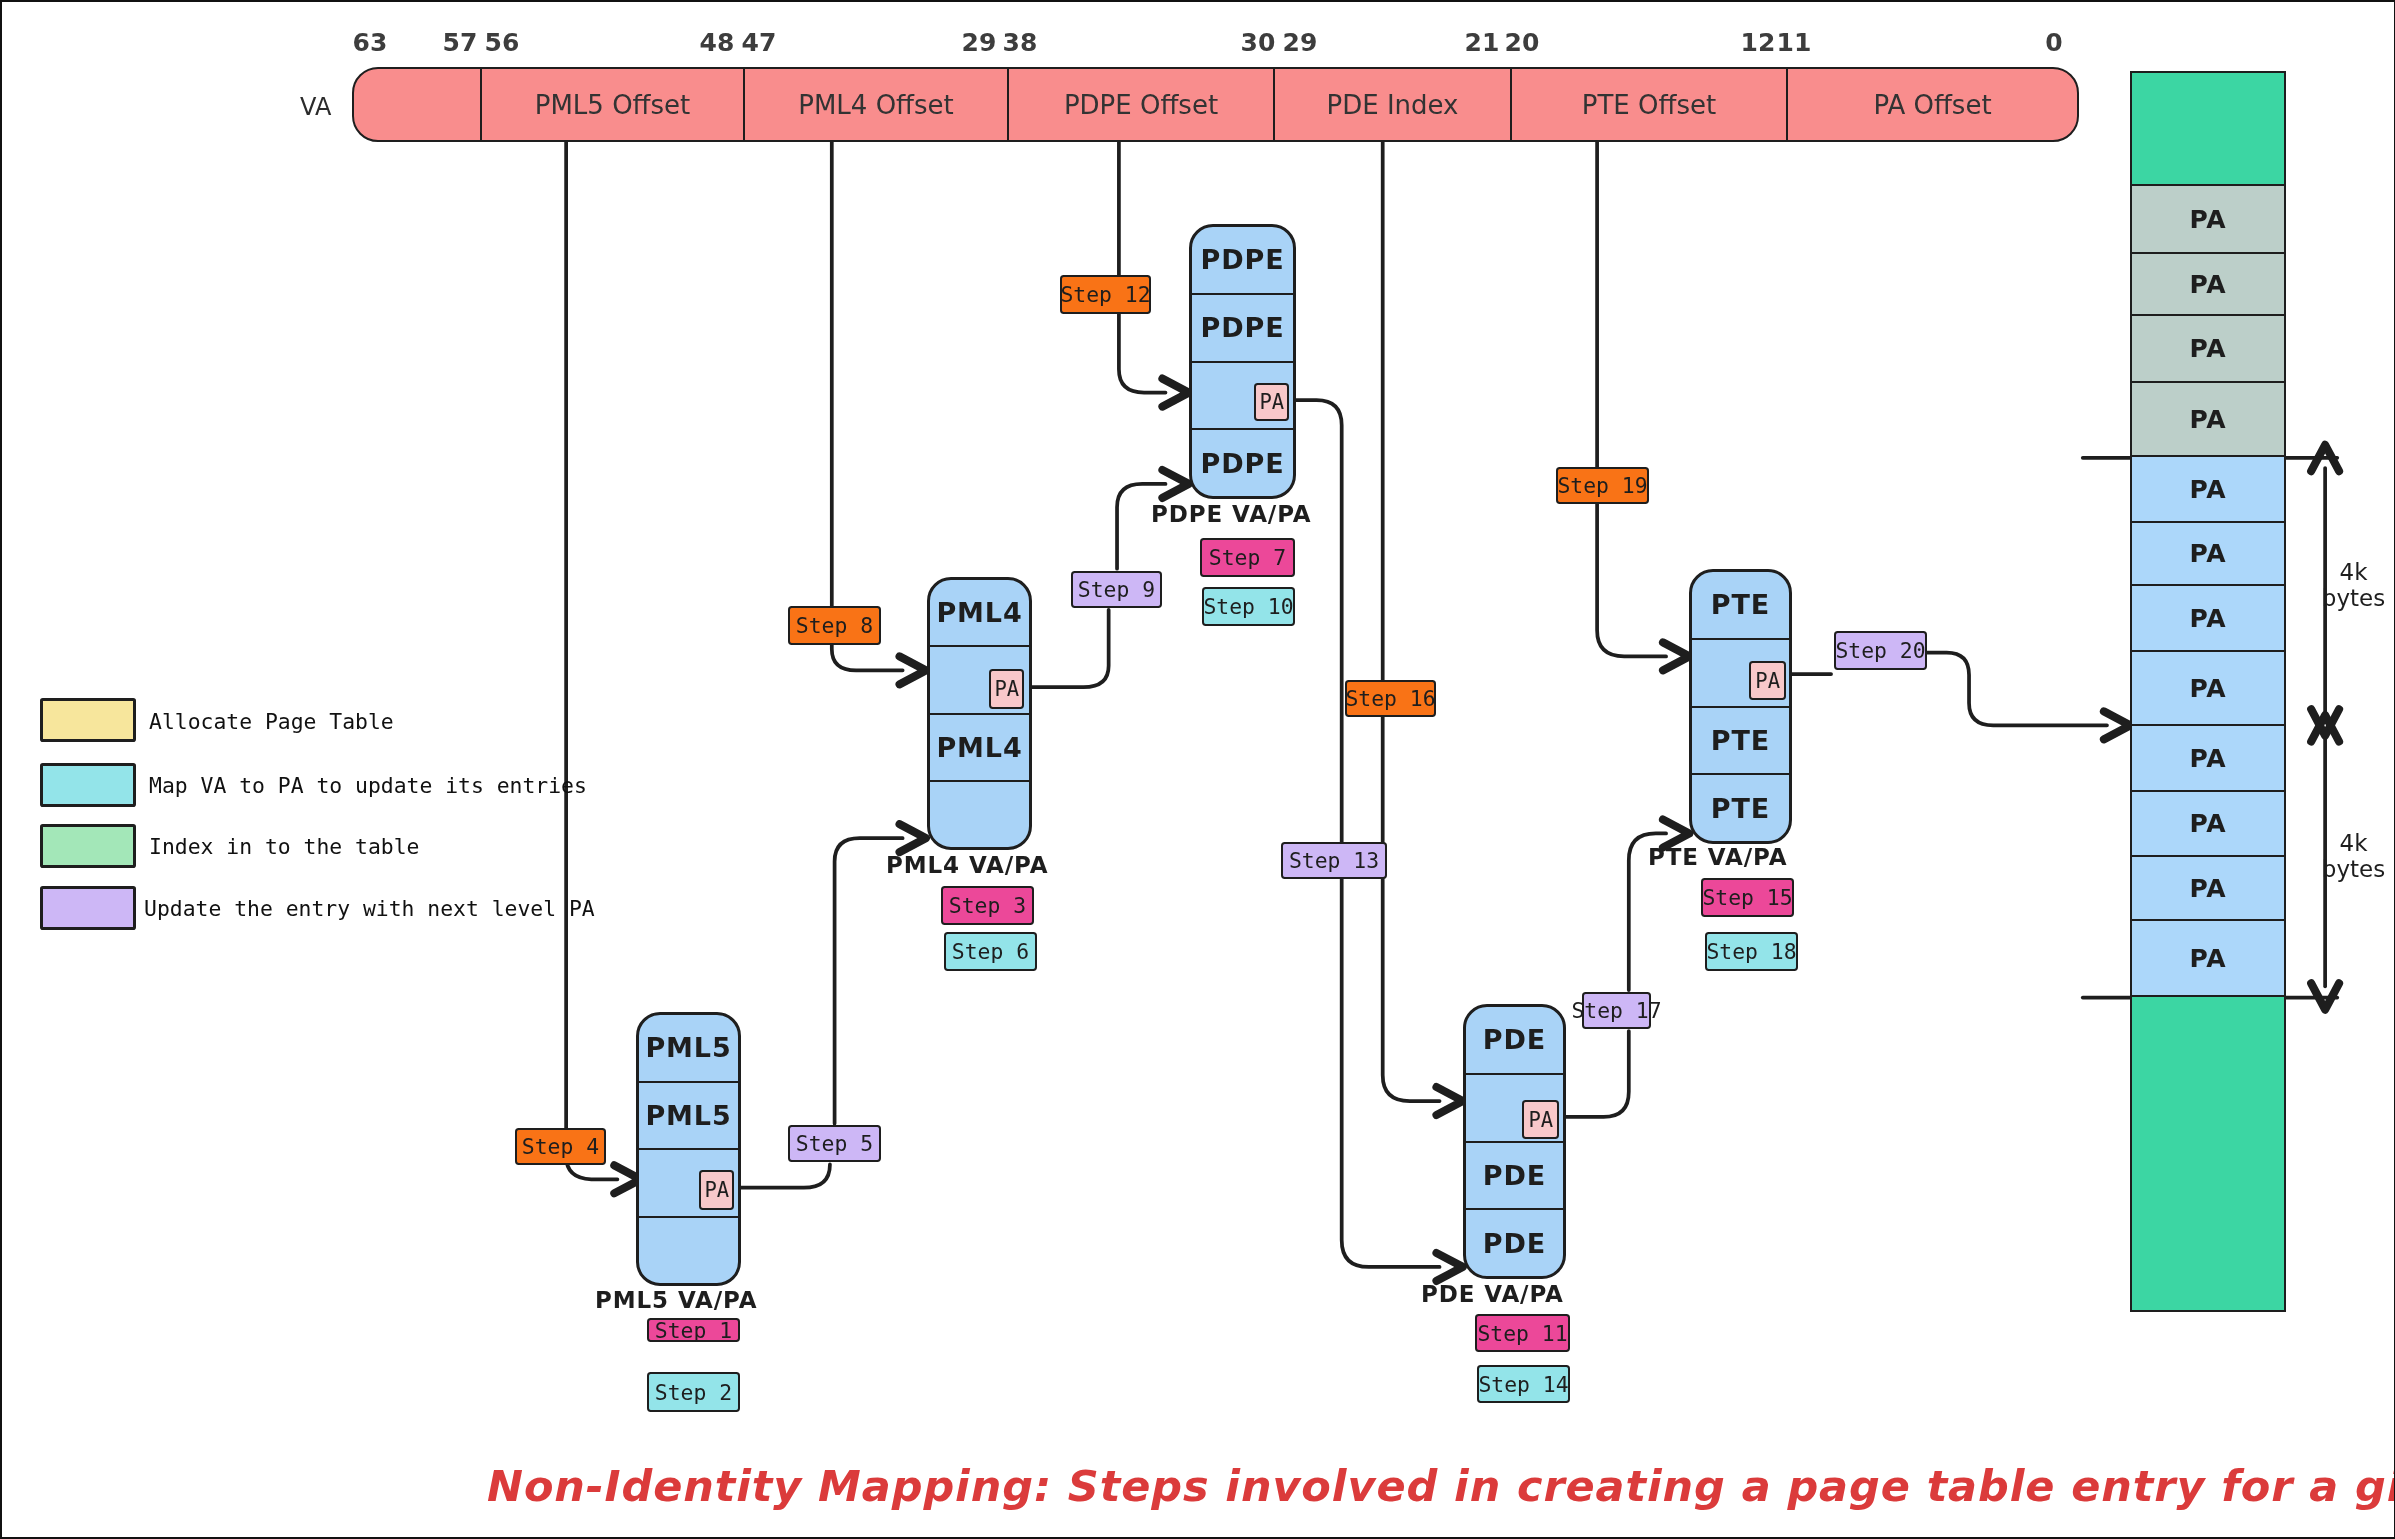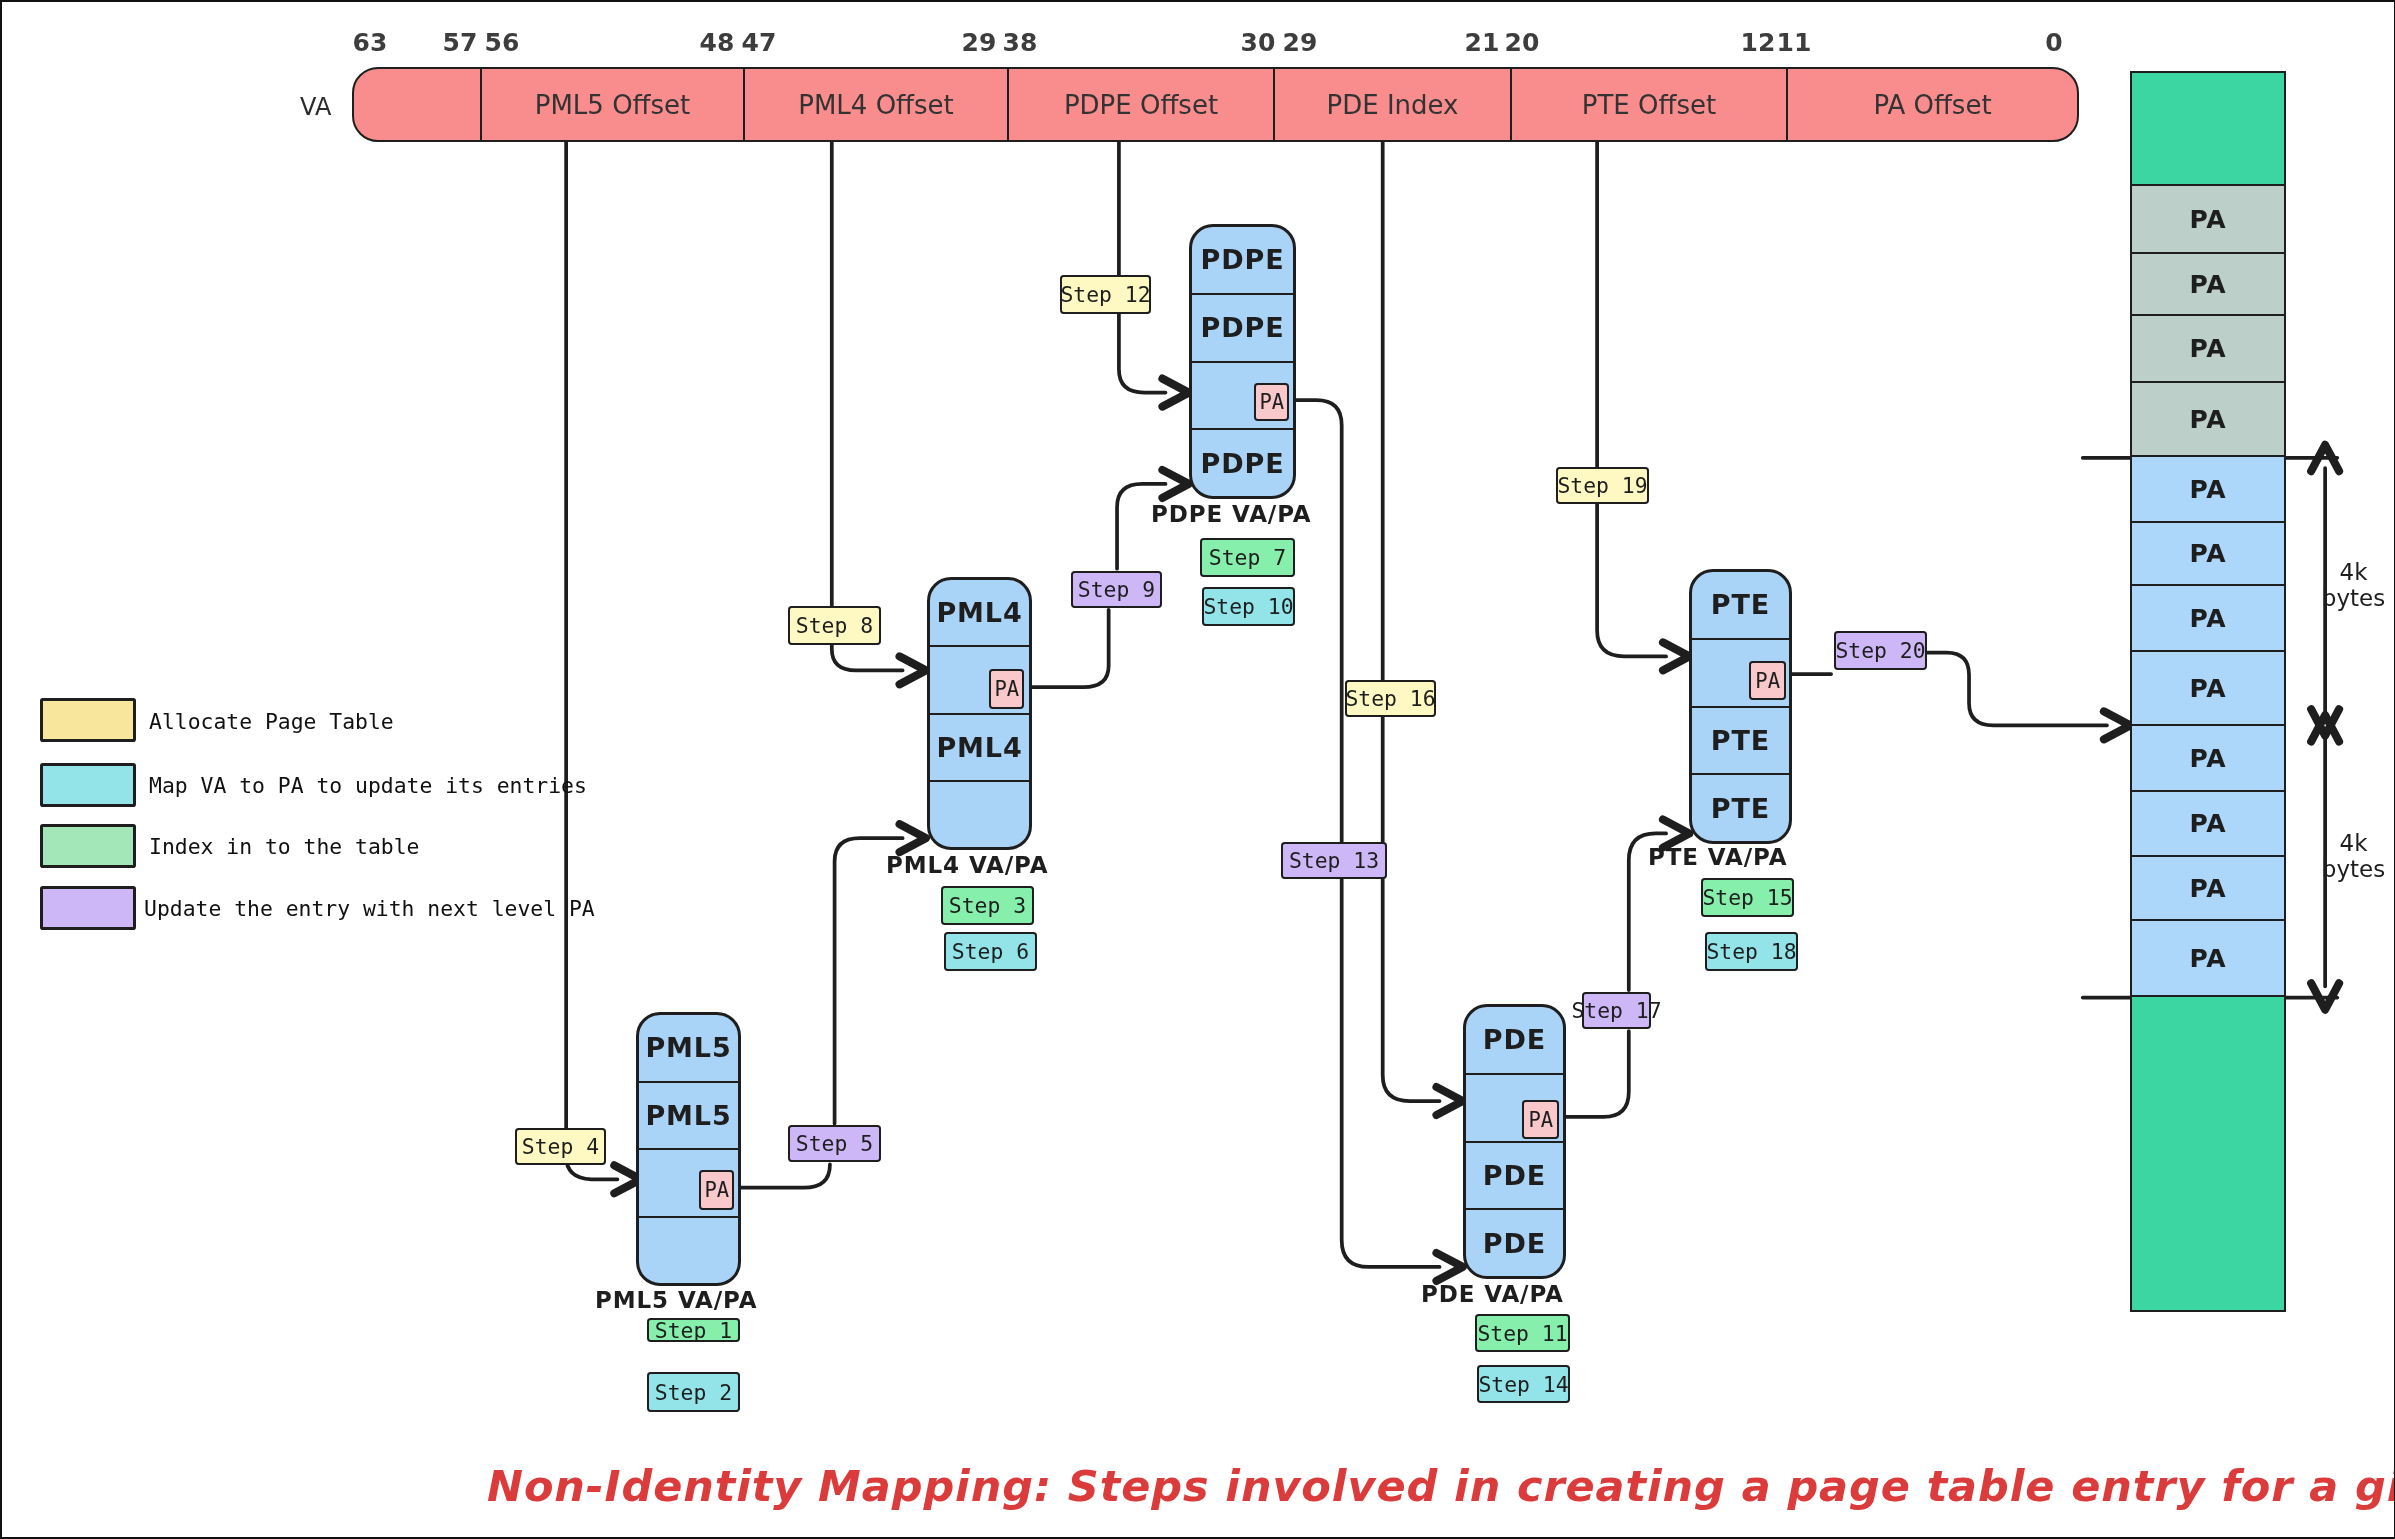--- a/index.html
+++ b/index.html
@@ -48,23 +48,23 @@
     position:absolute;width:186px;transform:translateX(-50%);
     text-align:left;font-size:23px;font-weight:600;letter-spacing:0.9px;white-space:nowrap;
   }
 
   
   .chip{
     position:absolute;display:flex;align-items:center;justify-content:center;
     border:2.8px solid #1e1e1e;border-radius:3.7px;box-sizing:border-box;
     font-family:"DejaVu Sans Mono",monospace;font-size:21.4px;white-space:nowrap;z-index:2;
   }
-  .chip.yellow{background:#86efac;}
+  .chip.yellow{background:#ec4899;}
   .chip.cyan{background:#93E4E9;}
-  .chip.green{background:#fef9c3;}
+  .chip.green{background:#f97316;}
   .chip.purple{background:#CDB7F6;}
 
   
   .lswatch{
     position:absolute;width:96px;height:44px;border:3.3px solid #1e1e1e;
     border-radius:2.8px;box-sizing:border-box;
   }
   .llabel{
     position:absolute;font-family:"DejaVu Sans Mono",monospace;font-size:21.4px;
     white-space:nowrap;color:#111;

